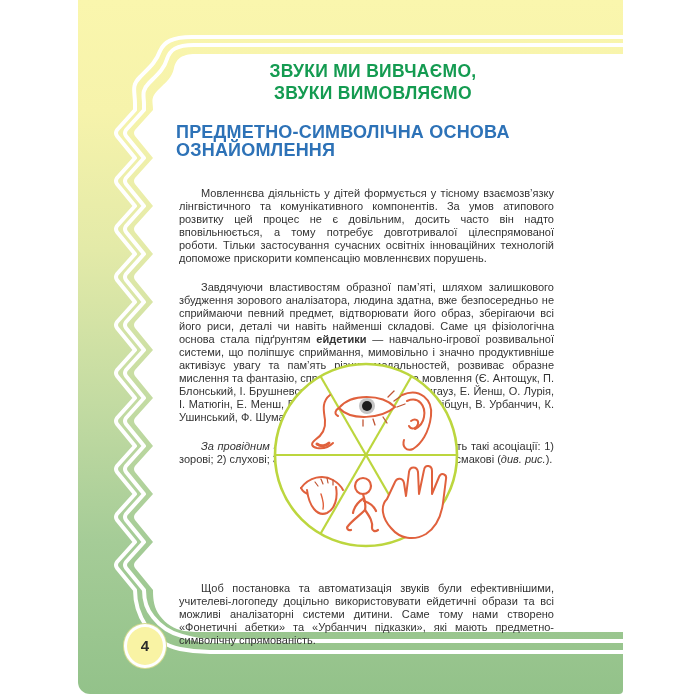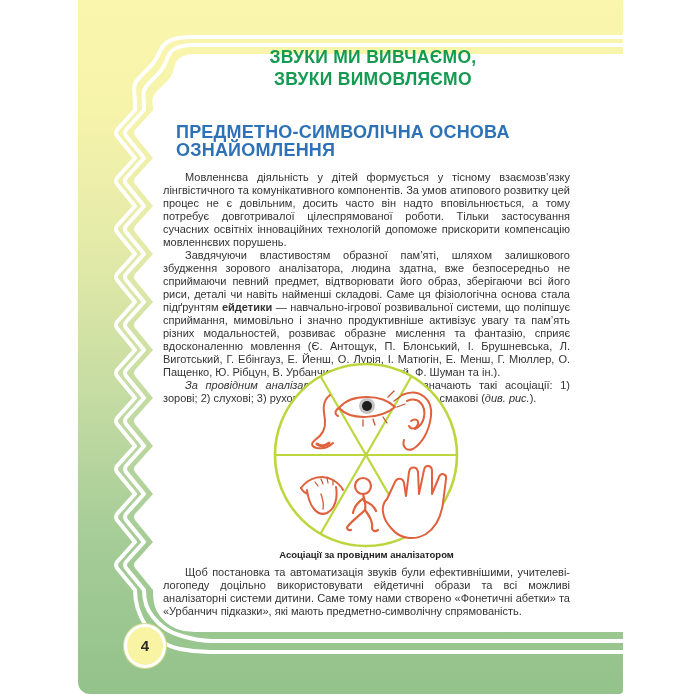--- a/index.html
+++ b/index.html
@@ -8,31 +8,31 @@
     font-family:"Liberation Sans",sans-serif;
   }
   .page{
     position:absolute;left:78px;top:0;width:545px;height:694px;
     background:linear-gradient(180deg,#faf6ad 0%,#f6f3ab 16%,#e3eaa8 36%,#c3dba2 58%,#a5cc97 78%,#93c28a 100%);
     border-radius:0 0 4px 12px;
   }
   .frame{position:absolute;left:0;top:0;z-index:1;}
   .content{position:absolute;z-index:2;}
   .title{
-    left:80px;top:47px;width:430px;text-align:center;
+    left:80px;top:61px;width:430px;text-align:center;
     color:#149b51;font-weight:bold;font-size:17.5px;line-height:21.5px;letter-spacing:.3px;
   }
   .heading{
     left:98px;top:123px;width:440px;
     color:#2d72b7;font-weight:bold;font-size:18px;line-height:18px;letter-spacing:.2px;
   }
   .bodytext{
     left:85px;width:407px;color:#333333;font-size:11px;line-height:13px;text-align:justify;
   }
-  .bodytext p{margin:0;text-indent:22px;}
+  .bodytext p{margin:16px;text-indent:22px;}
   .b1{top:171px;}
   .b2{top:566px;}
   .i{font-style:italic;}
   .bi{font-weight:bold;}
   .figwrap{left:193px;top:360px;width:190px;height:190px;}
   .caption{
     left:85px;top:549px;width:407px;text-align:center;
     font-size:9.5px;font-weight:bold;color:#222;
   }
   .badge{
@@ -165,21 +165,20 @@
       <path d="M 50 134 C 52 140 53 145 52 149" stroke-width="1.4"></path>
       <g stroke-width="1.2" stroke="#c05433">
         <path d="M 44 122 l 3 4"></path>
           <path d="M 50 119 l 2 5"></path>
           <path d="M 56 118 l 1 5"></path>
           <path d="M 62 120 l 0 5"></path>
       </g>
     </g>
   </svg>
 
-  <div class="content caption">Асоціації за провідним аналізатором</div>
 
   <div class="content bodytext b2">
     <p><span>Щоб постановка та автоматизація звуків були ефективнішими, учителеві-логопеду доцільно використовувати ейдетичні образи та всі можливі аналізаторні системи дитини. Саме тому нами створено «Фонетичні абетки» та «Урбанчич підказки», які мають предметно-символічну спрямованість.</span></p>
   </div>
 
   <div class="badge">
     <span>4</span>
   </div>
 
 </div>

